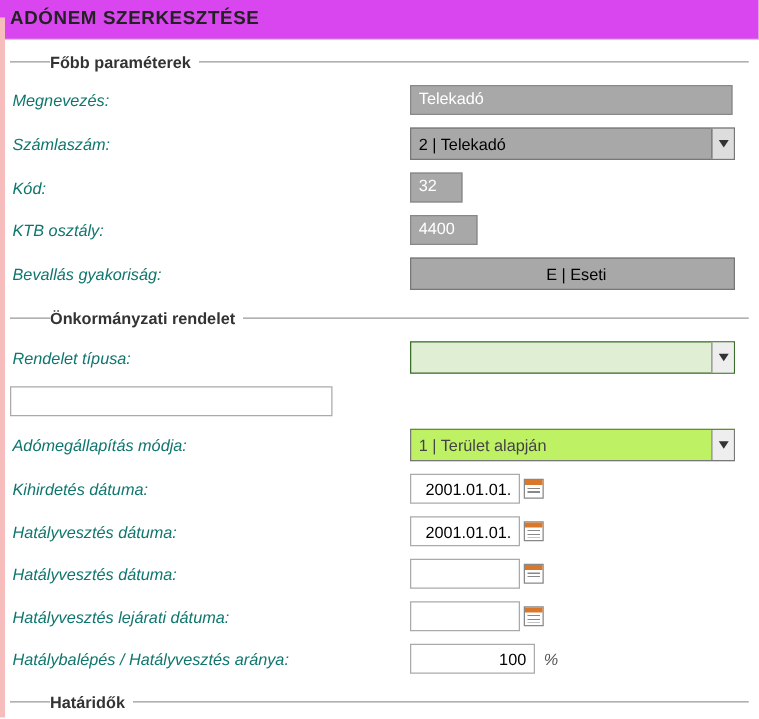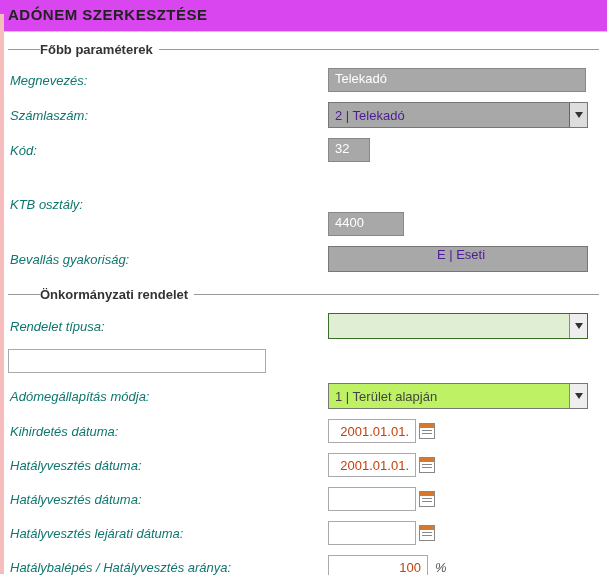--- a/index.html
+++ b/index.html
@@ -57,44 +57,44 @@
     display: flex;
     align-items: center;
     gap: 3px;
   }
   .txt {
     height: 24px;
     border: 1px solid #aaa;
     background: #fff;
     padding: 2px 6px;
     font-size: 13px;
-    color:#c2410c;
+    color:#000000;
   }
   .txt.readonly {
     background: #a8a8a8;
     color: #fff;
     border:1px solid #888;
   }
   .txt.full { width: 258px; }
   .txt.small { width: 42px; }
-  .txt.med { width: 76px; margin-top: 40px; }
+  .txt.med { width: 54px; }
   .txt.date { width: 88px; text-align:right;}
   .txt.num { width: 100px; text-align:right;}
   .pct-suffix { margin-left:4px; color:#555; font-style:italic;}
   .sel {
     height: 26px;
     border: 1px solid #777;
     background: #a8a8a8;
-    color:#4c1d95;
+    color:#000000;
     font-size:13px;
     padding-left:6px;
     position: relative;
   }
   .sel.full { width: 260px; display:flex; align-items:center; justify-content:space-between;}
-  .sel.center { width: 260px; display:flex; align-items:flex-start; justify-content:center;}
+  .sel.center { width: 260px; display:flex; align-items:center; justify-content:center;}
   .sel.white { background:#bef264; color:#444; }
   .sel.green { background:#e0eed4; color:#444; border:1px solid #3a6c2a;}
   .sel-caret {
     width:18px; height:100%;
     border-left:1px solid #666;
     display:flex; align-items:center; justify-content:center;
     background:#ddd;
   }
   .sel.green .sel-caret, .sel.white .sel-caret { background:#eee; border-left:1px solid #888;}
   .caret {

